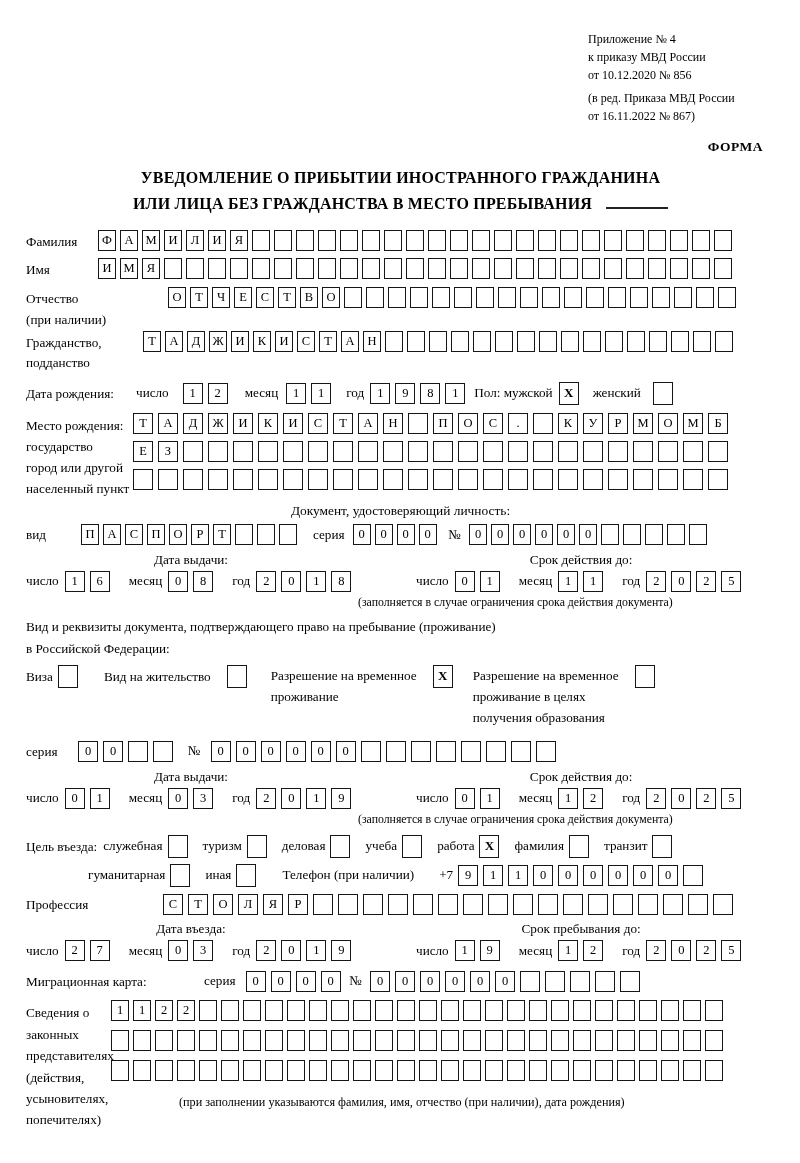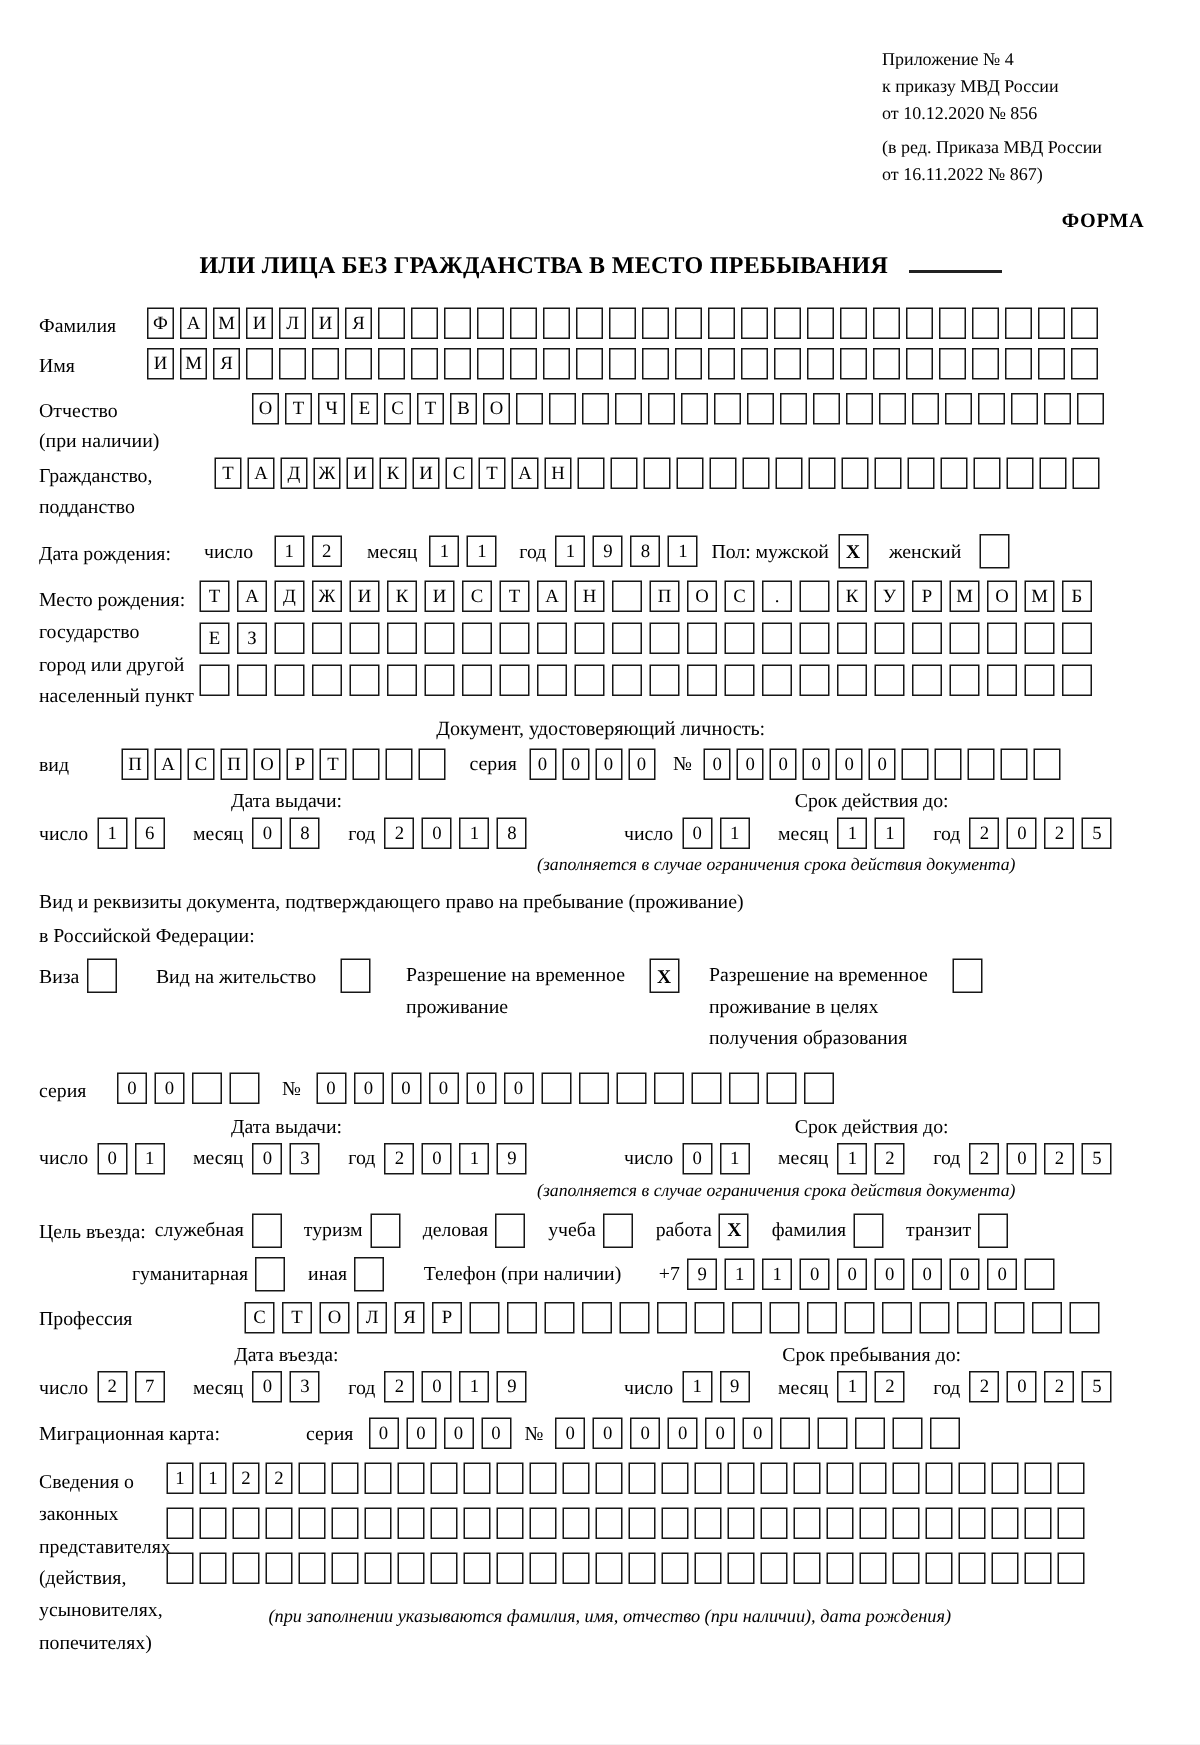--- a/index.html
+++ b/index.html
@@ -34,39 +34,40 @@
     display:inline-flex; align-items:center; justify-content:center;
     width:20px; height:23px; border:1.7px solid #161616; font-size:13px; font-weight:bold; flex:none; background:#fff;
   }
   .doc-heading { text-align:center; font-weight:normal; font-size:13.4px; margin-top:4px; }
   .dates-row { display:flex; align-items:flex-start; margin-top:6px; }
   .date-group { flex:none; }
   .date-caption { text-align:center; font-size:13.2px; margin-bottom:3px; }
   .date-line { display:flex; align-items:center; }
   .date-line .t { margin:0 6px 0 14px; }
   .date-line .t:first-child { margin-left:0; }
-  .small-note { font-size:11.8px; margin-top:3px; white-space:nowrap;font-style:italic; }
+  .small-note { font-size:11.8px; margin-top:3px; white-space:nowrap; }
   .permit-text { font-size:13.2px; line-height:1.6; flex:none; }
   .residence-lines { font-size:13.2px; line-height:1.7; }
 </style>
 </head>
 <body>
 
 <div class="page">
 
   <div class="appendix">
     <div>Приложение № 4</div>
     <div>к приказу МВД России</div>
     <div>от 10.12.2020 № 856</div>
     <div class="edgap">(в ред. Приказа МВД России</div>
     <div>от 16.11.2022 № 867)</div>
   </div>
   <div class="forma">ФОРМА</div>
 
   <div class="title">
+    <div>УВЕДОМЛЕНИЕ О ПРИБЫТИИ ИНОСТРАННОГО ГРАЖДАНИНА</div>
     <div>
       <span>ИЛИ ЛИЦА БЕЗ ГРАЖДАНСТВА В МЕСТО ПРЕБЫВАНИЯ</span><span class="title-underline"></span>
     </div>
   </div>
 
 
   <div class="form-body">
 
     <div class="frow" style="margin-top:6px">
       <span class="lbl" style="width:72px">Фамилия</span>

